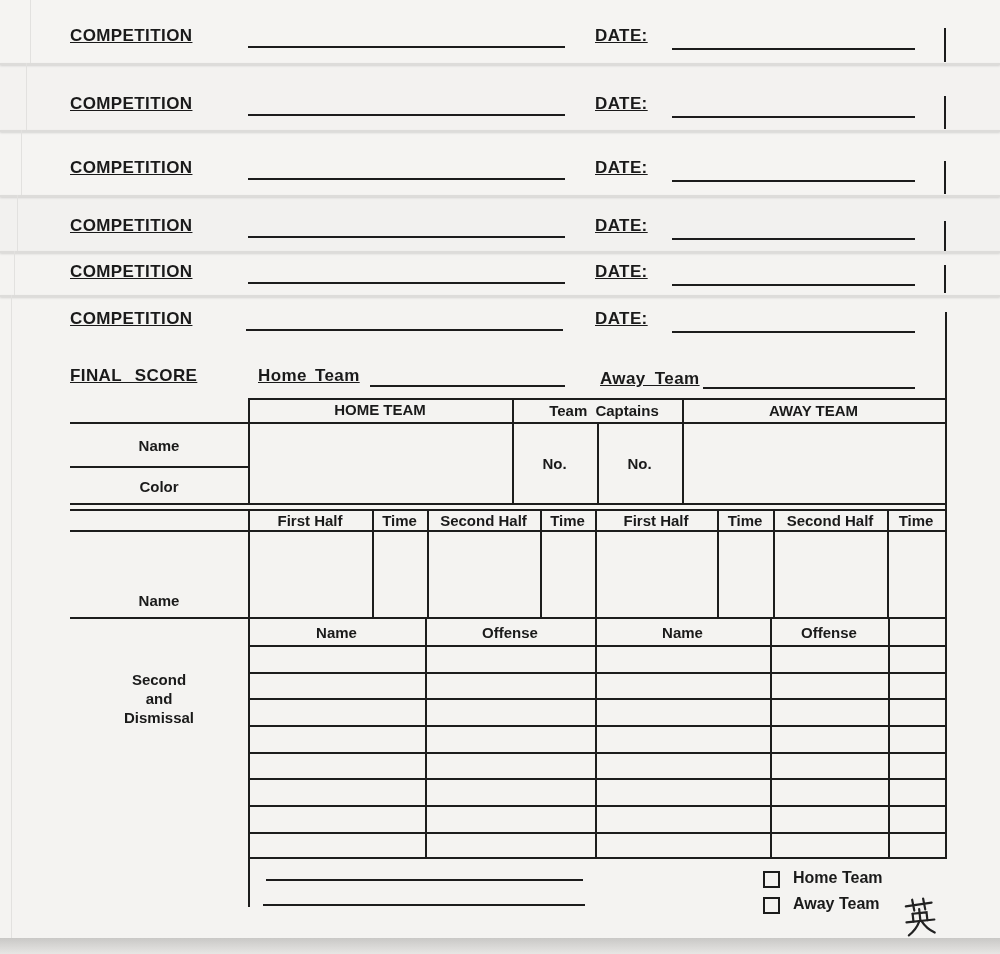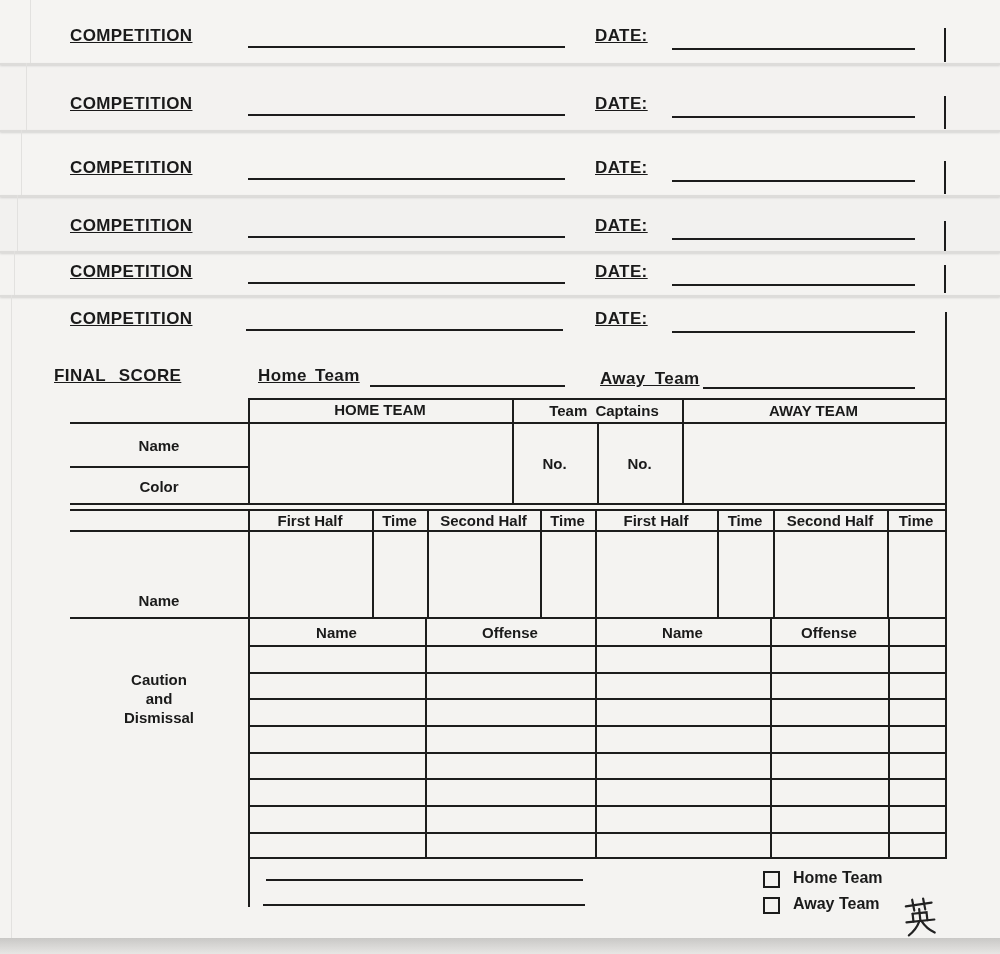--- a/index.html
+++ b/index.html
@@ -89,21 +89,21 @@
 
   <div>
     <span class="lbl big" style="left:70px;top:309px;">COMPETITION</span>
     <div class="hl" style="left:246px;top:329px;width:317px;"></div>
     <span class="lbl big" style="left:595px;top:309px;">DATE:</span>
     <div class="hl" style="left:672px;top:331px;width:243px;"></div>
   </div>
 
   <div class="vl" style="left:945px;top:312px;height:547px;"></div>
 
-  <span class="lbl big" style="left:54px;top:366px;word-spacing:8px;text-align:right;">FINAL SCORE</span>
+  <span class="lbl big" style="left:70px;top:366px;word-spacing:8px;text-align:right;">FINAL SCORE</span>
   <span class="lbl big" style="left:258px;top:366px;word-spacing:3px;">Home Team</span>
   <div class="hl" style="left:370px;top:385px;width:195px;"></div>
   <span class="lbl big" style="left:600px;top:369px;word-spacing:4px;">Away Team</span>
   <div class="hl" style="left:703px;top:387px;width:212px;"></div>
 
   <div>
     <div class="hl" style="left:248px;top:398px;width:699px;"></div>
     <div class="hl" style="left:248px;top:422px;width:699px;"></div>
     <div class="hl" style="left:248px;top:503px;width:699px;"></div>
     <div class="vl" style="left:248px;top:398px;height:107px;"></div>
@@ -165,21 +165,21 @@
     <div class="vl" style="left:425px;top:617px;height:242px;"></div>
     <div class="vl" style="left:595px;top:617px;height:242px;"></div>
     <div class="vl" style="left:770px;top:617px;height:242px;"></div>
     <div class="vl" style="left:888px;top:617px;height:242px;"></div>
 
     <span class="cell" style="left:248px;top:624px;width:177px;">Name</span>
     <span class="cell" style="left:425px;top:624px;width:170px;">Offense</span>
     <span class="cell" style="left:595px;top:624px;width:175px;">Name</span>
     <span class="cell" style="left:770px;top:624px;width:118px;">Offense</span>
 
-    <span class="caution-lbl" style="top:671px;">Caution</span>
+    <span class="caution-lbl" style="top:671px;">Second</span>
     <span class="caution-lbl" style="top:690px;">and</span>
     <span class="caution-lbl" style="top:709px;">Dismissal</span>
   </div>
 
   <div>
     <div class="vl" style="left:248px;top:857px;height:50px;"></div>
     <div class="hl" style="left:266px;top:879px;width:317px;"></div>
     <div class="hl" style="left:263px;top:904px;width:322px;"></div>
 
     <div class="cbx" style="left:763px;top:871px;"></div>

